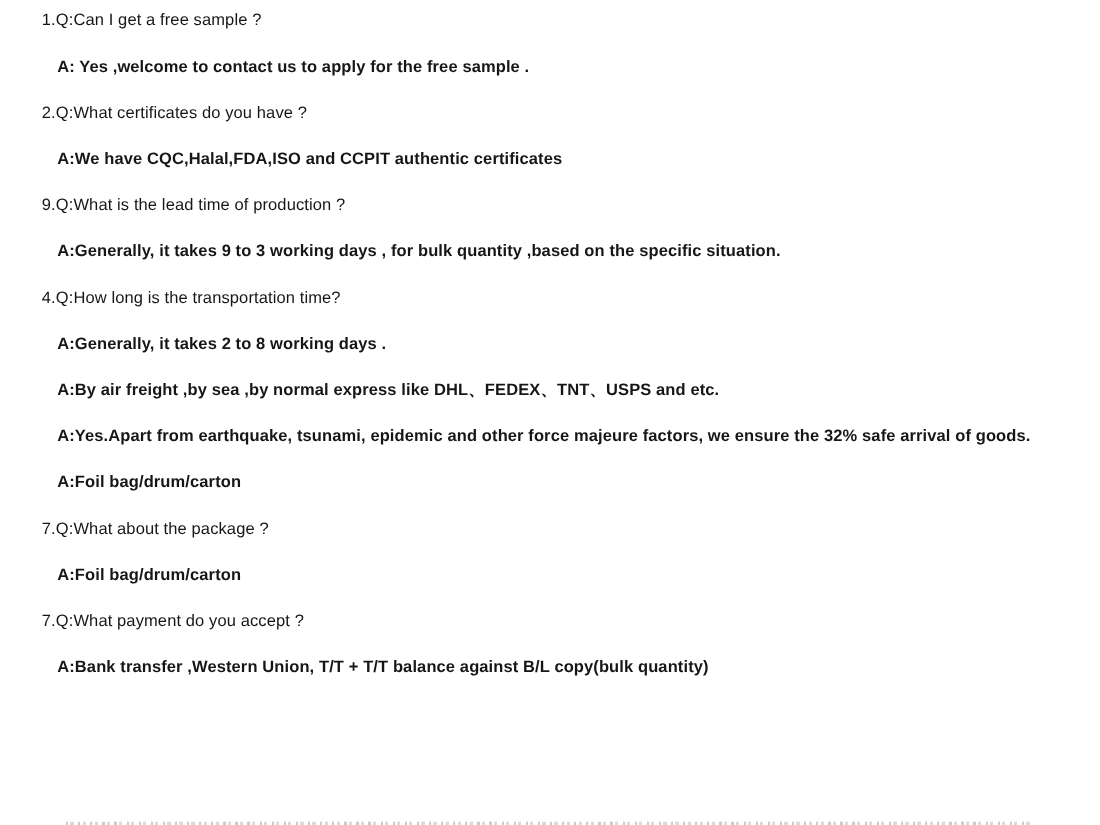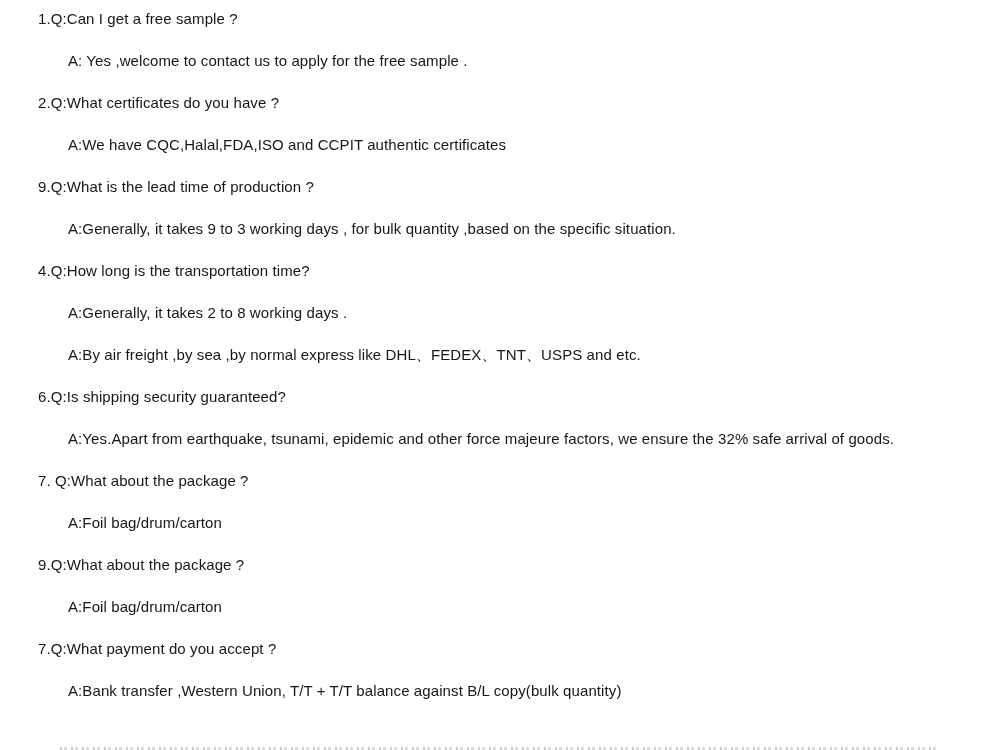--- a/index.html
+++ b/index.html
@@ -22,21 +22,21 @@
     width: 1000px;
   }
   .line {
     height: 42px;
     line-height: 42px;
     font-size: 15px;
     white-space: nowrap;
     letter-spacing: 0.1px;
   }
   .question { padding-left: 38px; }
-  .answer   { padding-left: 68px; }
+  .answer   { padding-left: 52px; font-weight: bold; }
   .cropped-text-line {
     position: absolute;
     left: 60px;
     bottom: 0;
     width: 880px;
     height: 3px;
     background: repeating-linear-gradient(
       90deg,
       #b9b9b9 0px, #b9b9b9 2px,
       transparent 2px, transparent 4px,
@@ -57,26 +57,24 @@
   <div class="line answer">A:We have CQC,Halal,FDA,ISO and CCPIT authentic certificates</div>
 
   <div class="line question">9.Q:What is the lead time of production ?</div>
   <div class="line answer">A:Generally, it takes 9 to 3 working days , for bulk quantity ,based on the specific situation.</div>
 
   <div class="line question">4.Q:How long is the transportation time?</div>
   <div class="line answer">A:Generally, it takes 2 to 8 working days .</div>
 
   <div class="line answer">A:By air freight ,by sea ,by normal express like DHL、FEDEX、TNT、USPS and etc.</div>
 
-  <div class="line question">6.Q:Is shipping security guaranteed?</div>
   <div class="line answer">A:Yes.Apart from earthquake, tsunami, epidemic and other force majeure factors, we ensure the 32% safe arrival of goods.</div>
 
-  <div class="line question">7. Q:What about the package ?</div>
   <div class="line answer">A:Foil bag/drum/carton</div>
 
-  <div class="line question">9.Q:What about the package ?</div>
+  <div class="line question">7.Q:What about the package ?</div>
   <div class="line answer">A:Foil bag/drum/carton</div>
 
   <div class="line question">7.Q:What payment do you accept ?</div>
   <div class="line answer">A:Bank transfer ,Western Union, T/T + T/T balance against B/L copy(bulk quantity)</div>
 </div>
 
 <div class="cropped-text-line"></div>
 
 </body></html>

